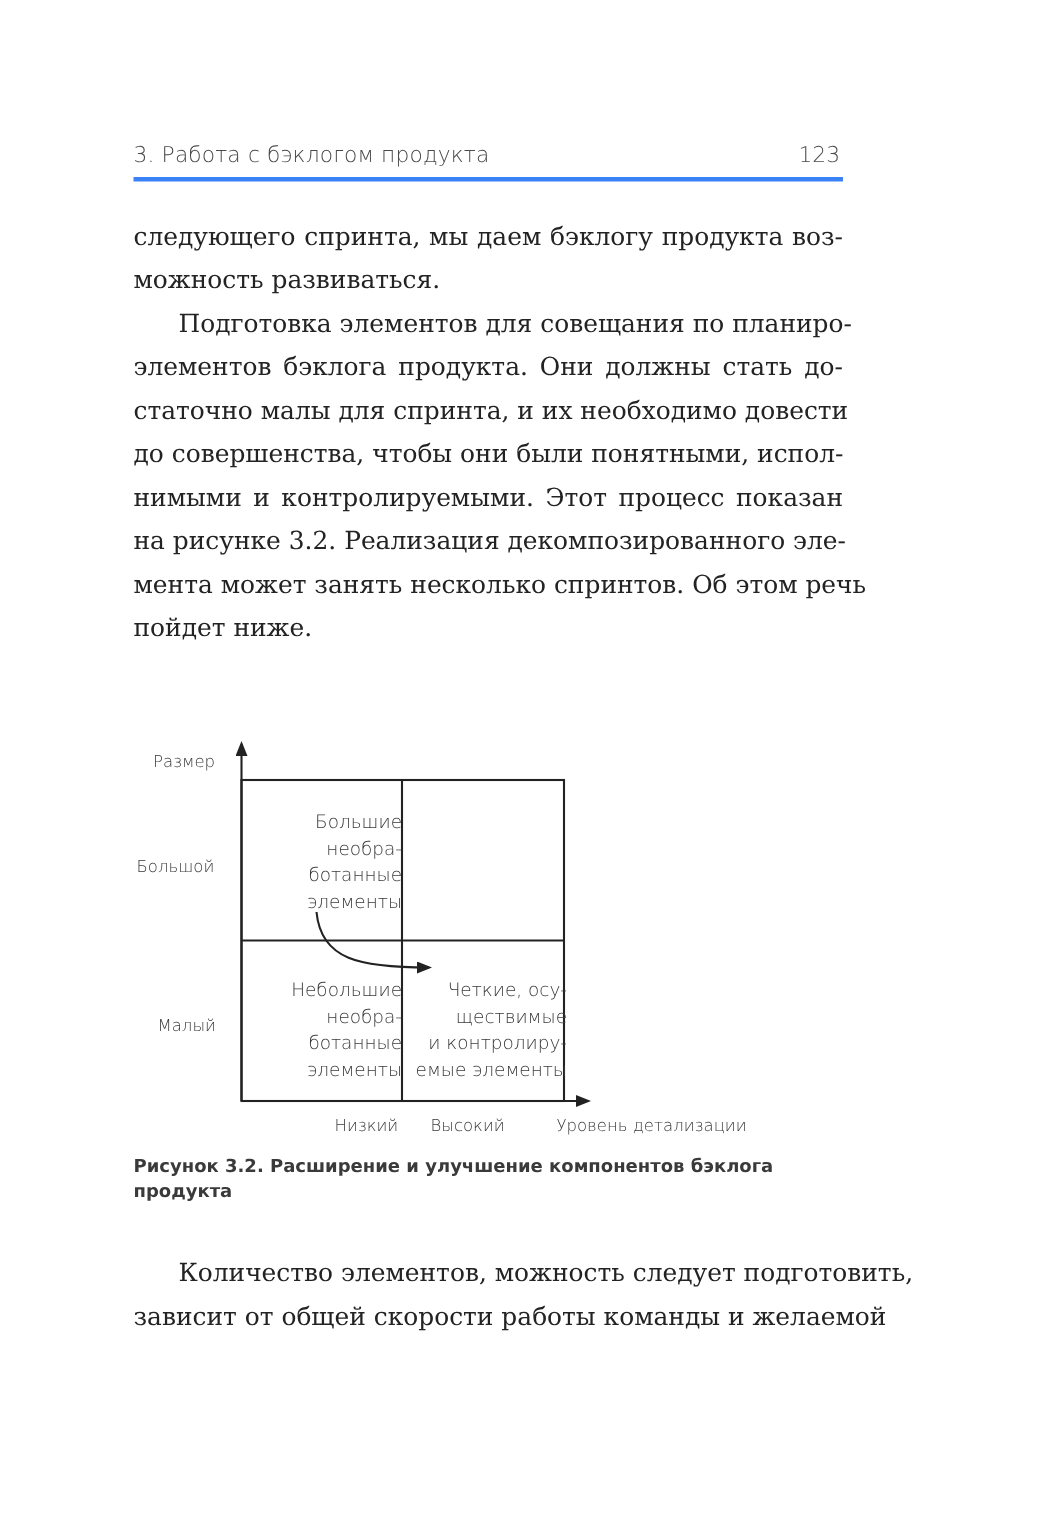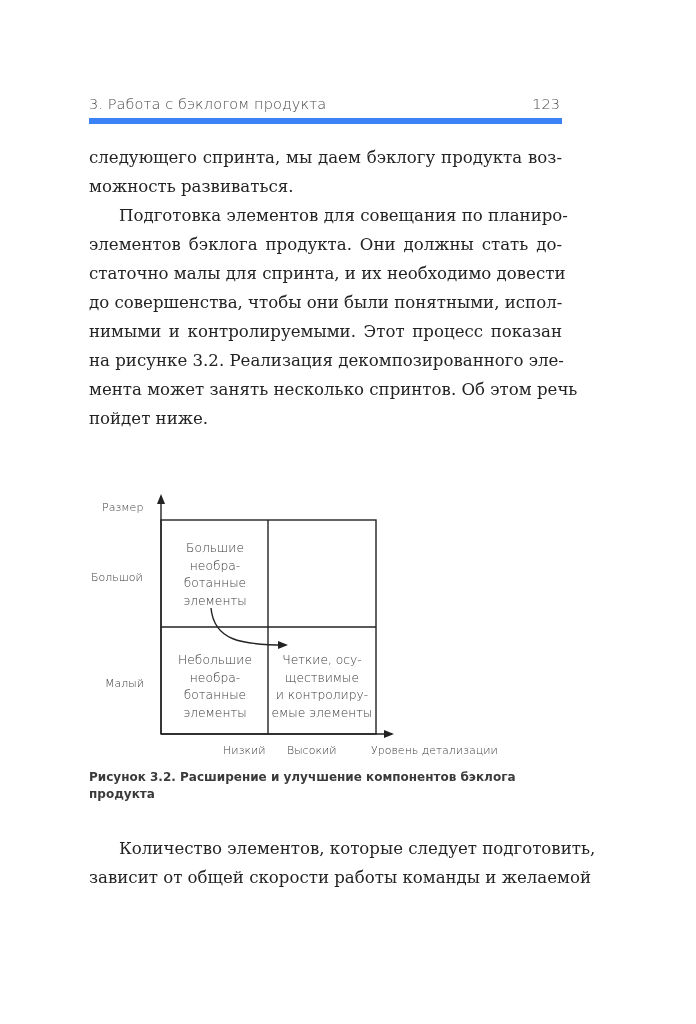--- a/index.html
+++ b/index.html
@@ -3,21 +3,21 @@
 <meta charset="utf-8">
 <style>
   html, body { margin: 0; padding: 0; }
   body {
     width: 696px; height: 1024px; background: #ffffff; position: relative; overflow: hidden;
     color: #1e1e1e;
   }
   .header {
     position: absolute; left: 89px; top: 92px; width: 473px; height: 26px;
     font-family: "DejaVu Sans", sans-serif; font-size: 14.5px; font-weight: 300; color: #4a4a4a;
-    border-bottom: 6px solid #3b82f6;
+    border-bottom: 3px solid #3b82f6;
     text-align: right;
   }
   .header .title { position: absolute; left: 0; top: 4px; letter-spacing: 0.1px; }
   .header .pageno { position: absolute; right: 2px; top: 4px; }
   .body-text {
     position: absolute; left: 89px; width: 473px;
     font-family: "DejaVu Serif", serif; font-size: 16.6px; color: #232323;
     line-height: 29px;
   }
   .line { display: block; white-space: nowrap; text-align: justify; text-align-last: justify; height: 29px; }
@@ -26,21 +26,21 @@
   .p1 { top: 143px; }
   .p2 { top: 201px; }
   .p3 { top: 834px; }
   .figure { position: absolute; left: 0; top: 0; width: 696px; height: 1024px; pointer-events: none; }
   .fig-label {
     position: absolute; font-family: "DejaVu Sans", sans-serif; font-size: 11px; color: #3a3a3a;
     white-space: nowrap; font-weight: 300;
   }
   .cell-text {
     position: absolute; font-family: "DejaVu Sans", sans-serif; font-size: 12.3px; color: #3a3a3a;
-    text-align: center; line-height: 17.5px; font-weight: 300;
+    text-align: right; line-height: 17.5px; font-weight: 300;
   }
   .caption {
     position: absolute; left: 89px; top: 769px; width: 473px;
     font-family: "DejaVu Sans", sans-serif; font-size: 12px; font-weight: bold; color: #3a3a3a;
     line-height: 17px;
   }
 </style>
 </head>
 <body>
 
@@ -110,15 +110,15 @@
   <div>и контролиру-</div>
   <div>емые элементы</div>
 </div>
 
 <div class="caption">
   <div>Рисунок 3.2. Расширение и улучшение компонентов бэклога</div>
   <div>продукта</div>
 </div>
 
 <div class="body-text p3">
-  <span class="line indent">Количество элементов, которые следует подготовить,</span>
+  <span class="line indent">Количество элементов, можность следует подготовить,</span>
   <span class="line">зависит от общей скорости работы команды и желаемой</span>
 </div>
 
 </body></html>

